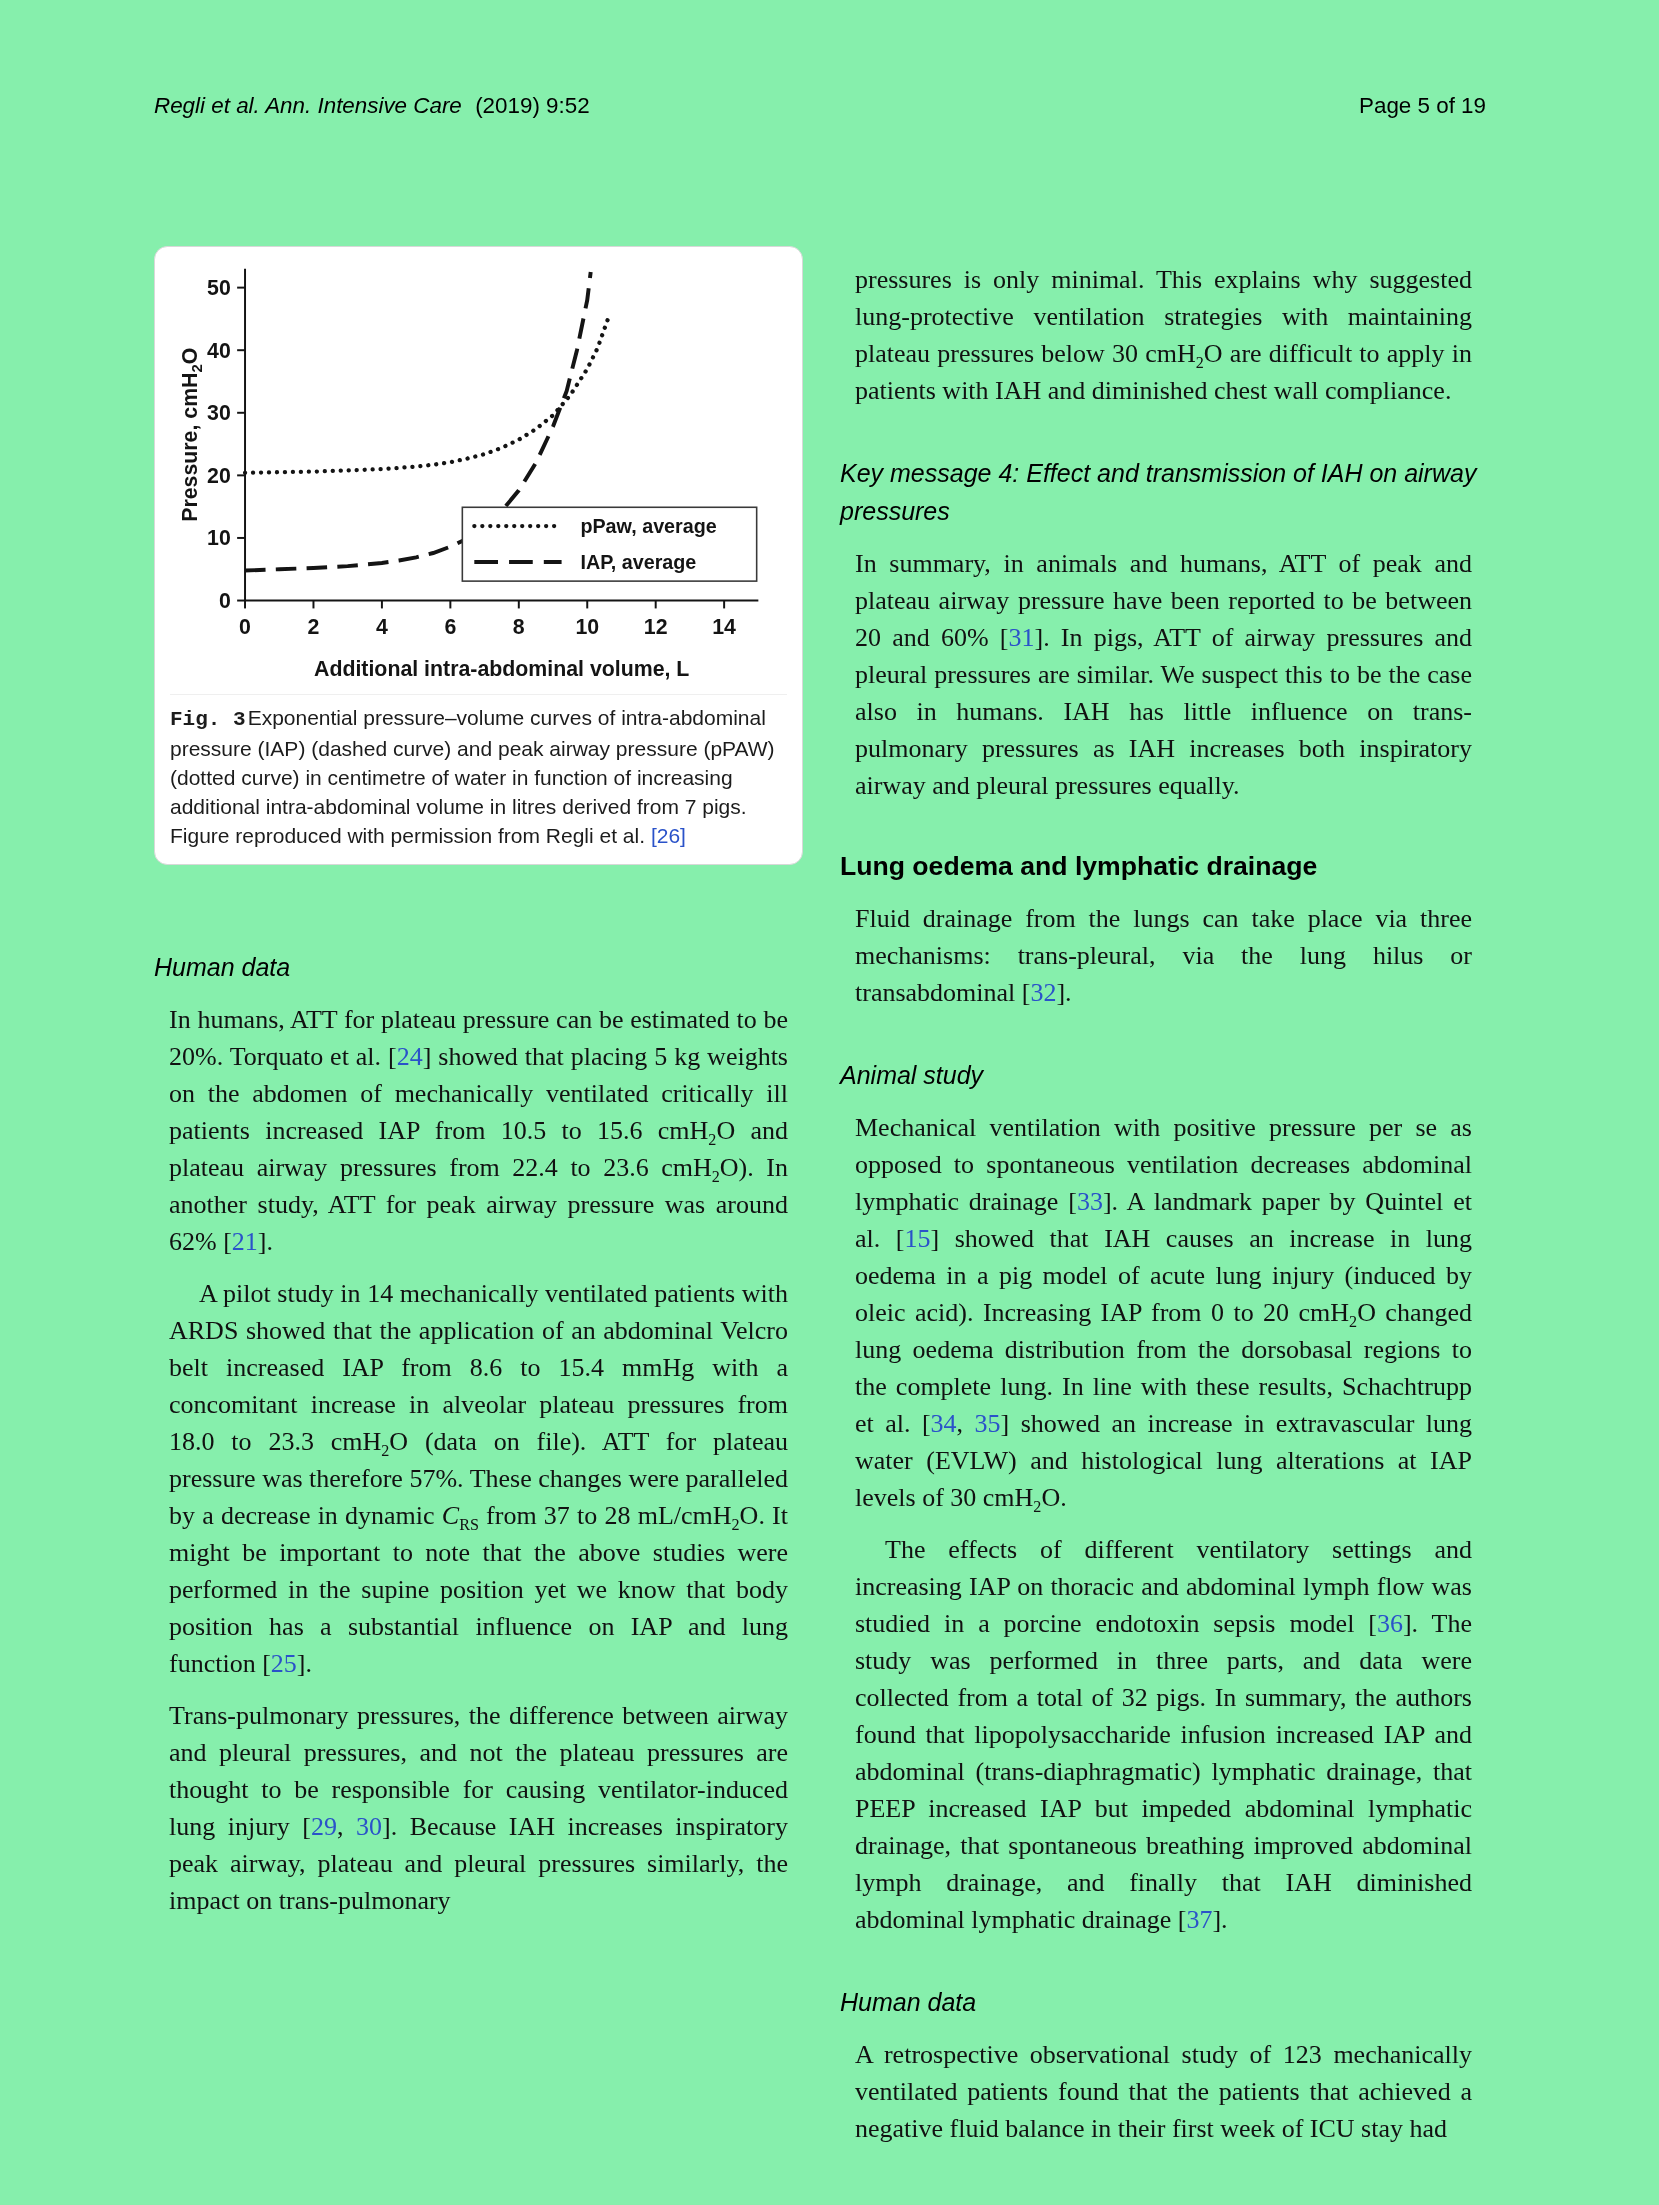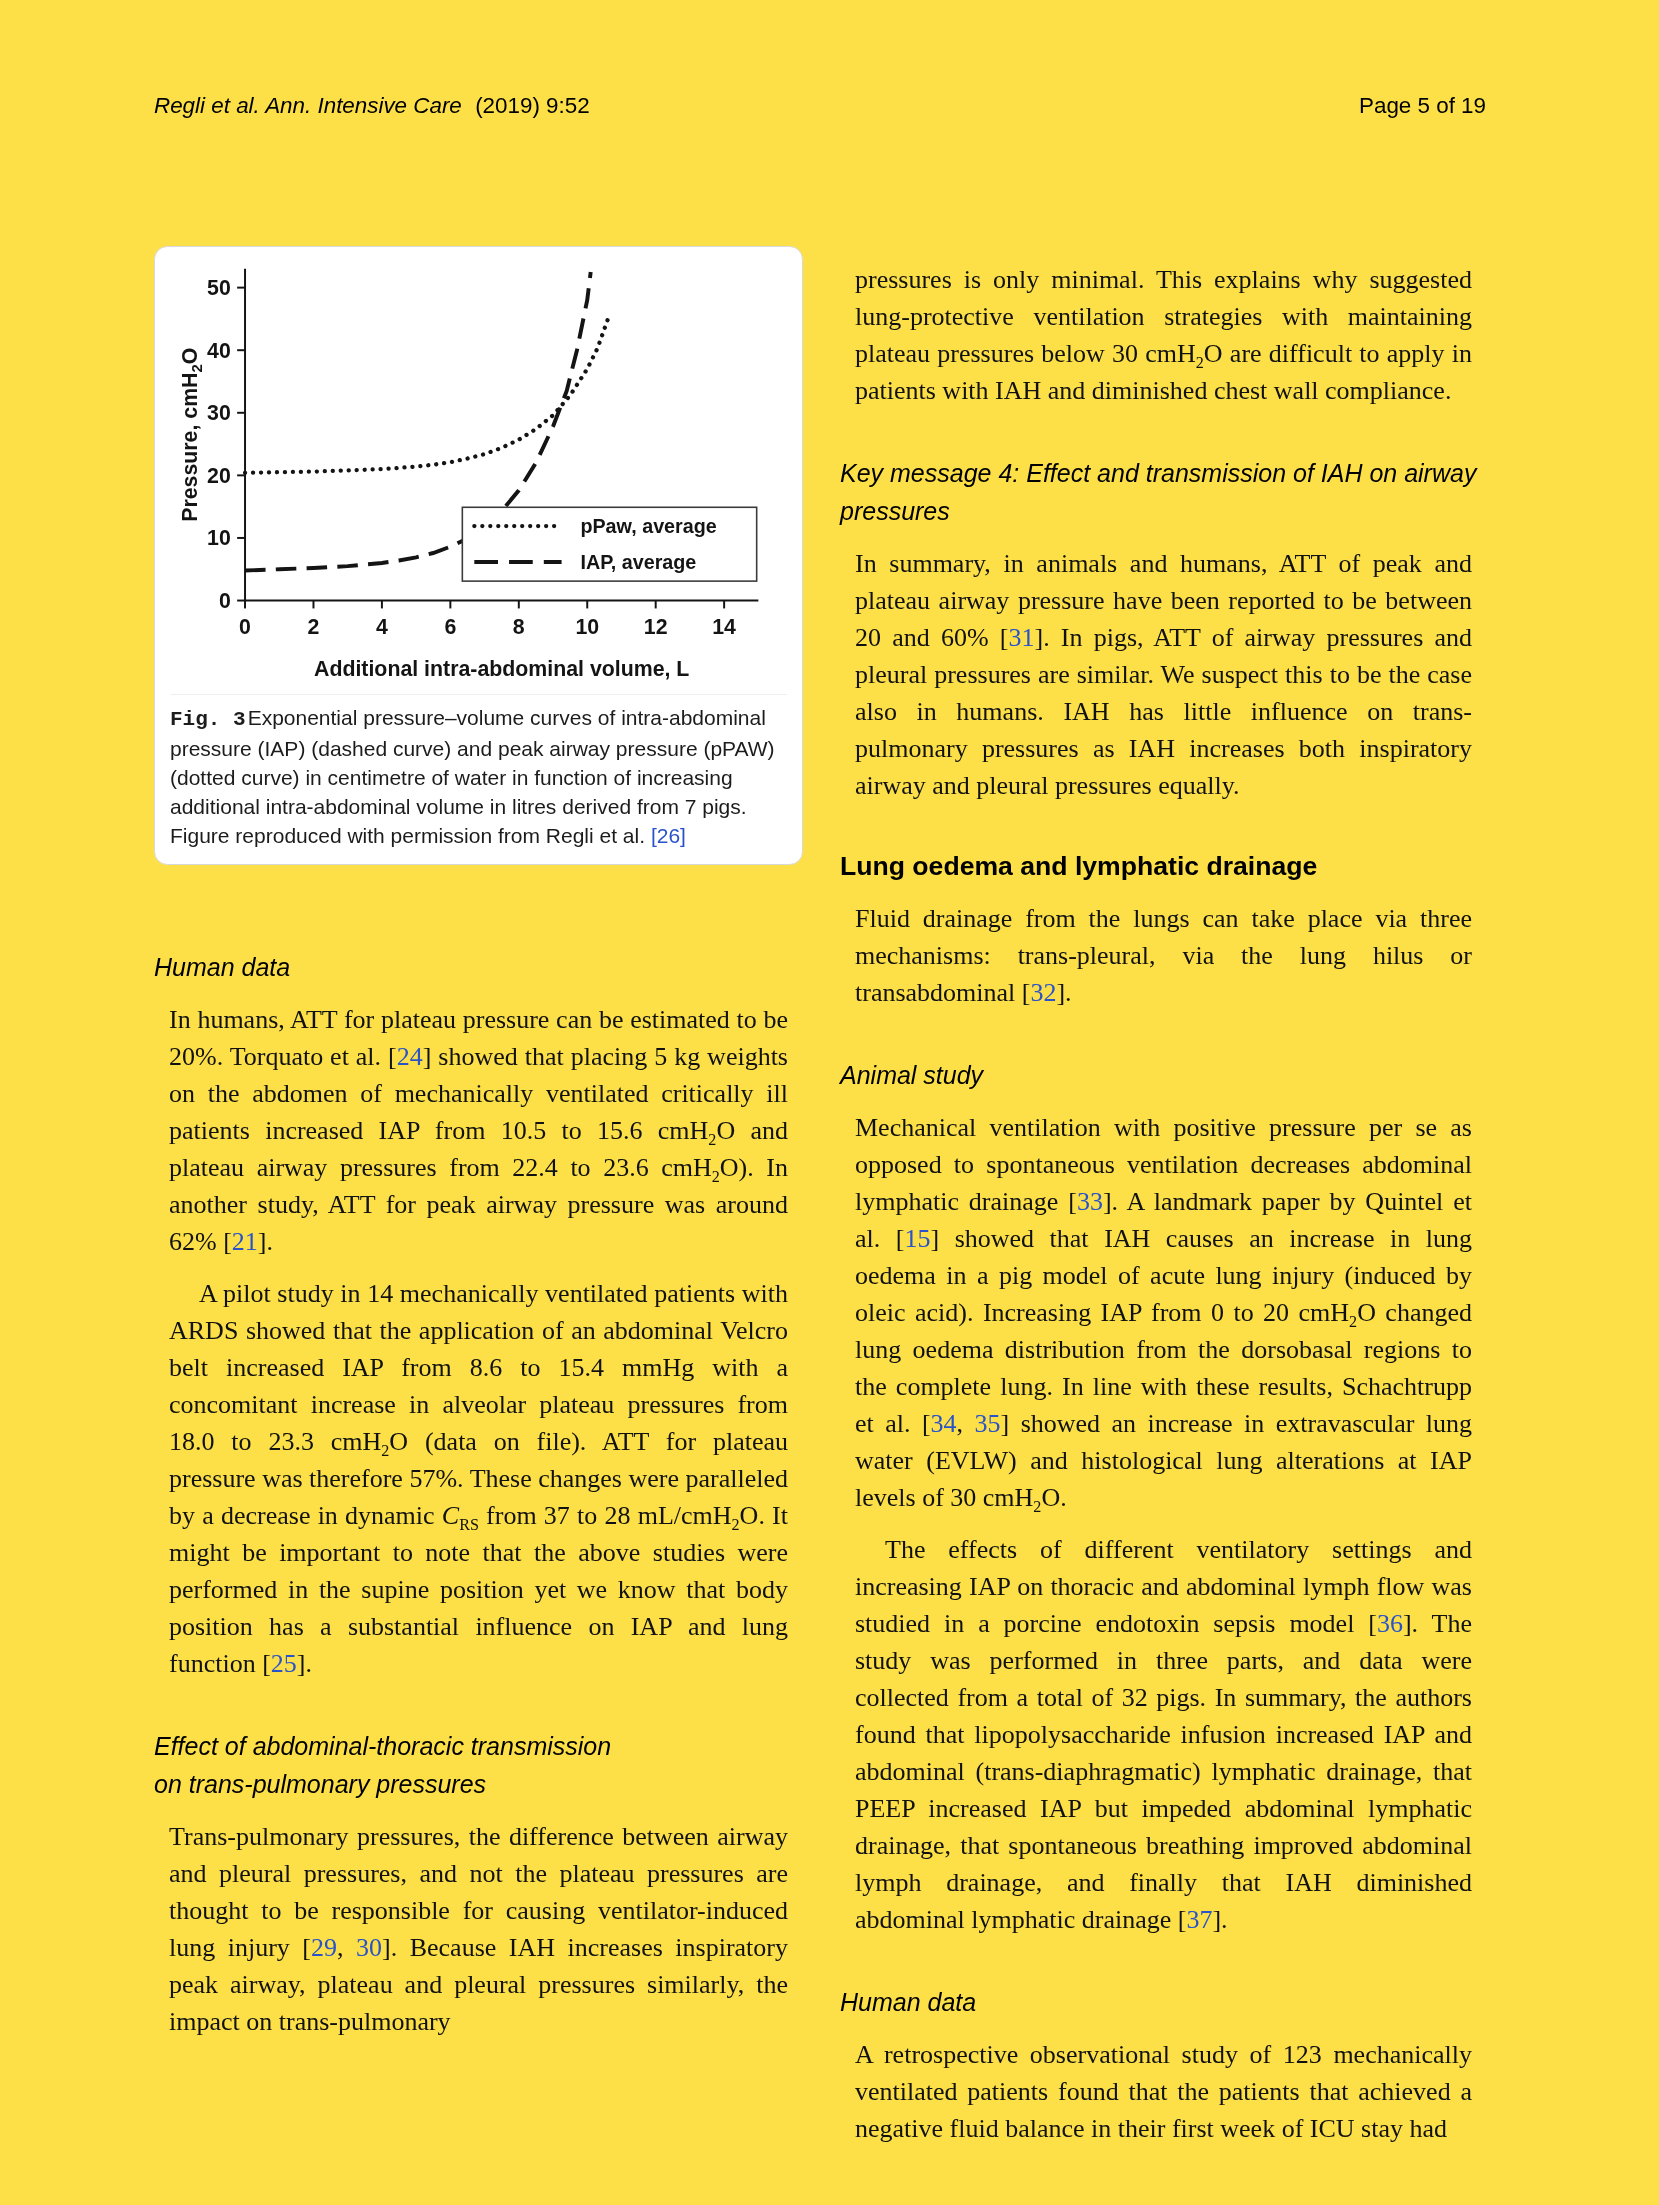--- a/index.html
+++ b/index.html
@@ -1,18 +1,18 @@
 <!DOCTYPE html>
 <html lang="en" style="font-size:13.3px"><head>
 <meta charset="utf-8">
 <style>
   html,body{margin:0;padding:0;background:#ffffff;}
   .page{
     width:1660px;height:2205px;box-sizing:border-box;
-    padding:93px 174px 0 154px;background:#fde047;
+    padding:93px 174px 0 154px;background:#86efac;
     font-family:"Liberation Serif",serif;color:#111;
     position:relative;overflow:hidden;
   }
   
   .runhead{display:flex;justify-content:space-between;align-items:baseline;
     font-family:"Liberation Sans",sans-serif;font-size:22.4px;color:#000;
     margin-bottom:127px;}
   .rh-left .ital{font-style:italic;}
   .rh-left .issue{margin-left:13.3px;}
   
@@ -99,22 +99,20 @@
                 <line x1="385.3333333333333" y1="386.2641509433962" x2="495.83333333333337" y2="386.2641509433962" stroke="#141414" stroke-width="5" stroke-dasharray="30 14" stroke-linecap="butt"></line>
                 <text x="519.6666666666667" y="395.2641509433962" font-size="25" font-weight="bold" fill="#141414">IAP, average</text>
               </g>
             </svg></div>
         <figcaption id="fig-caption" class="caption"><strong class="figlabel">Fig. 3</strong>Exponential pressure–volume curves of intra-abdominal pressure (IAP) (dashed curve) and peak airway pressure (pPAW) (dotted curve) in centimetre of water in function of increasing additional intra-abdominal volume in litres derived from 7 pigs. Figure reproduced with permission from Regli et al. <span class="cite">[26]</span></figcaption>
       </figure>
       <div id="left-blocks">
           <h3>Human data</h3>
           <p class="para">In humans, ATT for plateau pressure can be estimated to be 20%. Torquato et al. [<span class="cite">24</span>] showed that placing 5 kg weights on the abdomen of mechanically ventilated critically ill patients increased IAP from 10.5 to 15.6 cmH<sub>2</sub>O and plateau airway pressures from 22.4 to 23.6 cmH<sub>2</sub>O). In another study, ATT for peak airway pressure was around 62% [<span class="cite">21</span>].</p>
           <p class="para indent">A pilot study in 14 mechanically ventilated patients with ARDS showed that the application of an abdominal Velcro belt increased IAP from 8.6 to 15.4 mmHg with a concomitant increase in alveolar plateau pressures from 18.0 to 23.3 cmH<sub>2</sub>O (data on file). ATT for plateau pressure was therefore 57%. These changes were paralleled by a decrease in dynamic <em class="ivar">C</em><sub>RS</sub> from 37 to 28 mL/cmH<sub>2</sub>O. It might be important to note that the above studies were performed in the supine position yet we know that body position has a substantial influence on IAP and lung function [<span class="cite">25</span>].</p>
-          <h3>Effect of abdominal-thoracic transmission
-on trans-pulmonary pressures</h3>
           <p class="para">Trans-pulmonary pressures, the difference between airway and pleural pressures, and not the plateau pressures are thought to be responsible for causing ventilator-induced lung injury [<span class="cite">29</span>, <span class="cite">30</span>]. Because IAH increases inspiratory peak airway, plateau and pleural pressures similarly, the impact on trans-pulmonary</p>
         </div>
     </section>
     <section class="col">
       <div id="right-blocks">
           <p class="para">pressures is only minimal. This explains why suggested lung-protective ventilation strategies with maintaining plateau pressures below 30 cmH<sub>2</sub>O are difficult to apply in patients with IAH and diminished chest wall compliance.</p>
           <h3>Key message 4: Effect and transmission of IAH on airway
 pressures</h3>
           <p class="para">In summary, in animals and humans, ATT of peak and plateau airway pressure have been reported to be between 20 and 60% [<span class="cite">31</span>]. In pigs, ATT of airway pressures and pleural pressures are similar. We suspect this to be the case also in humans. IAH has little influence on trans-pulmonary pressures as IAH increases both inspiratory airway and pleural pressures equally.</p>
           <h2>Lung oedema and lymphatic drainage</h2>

